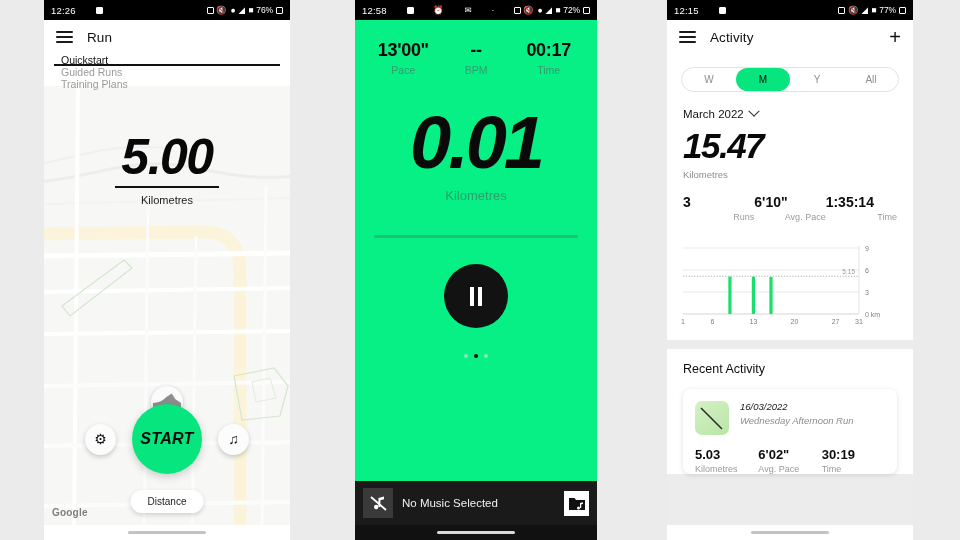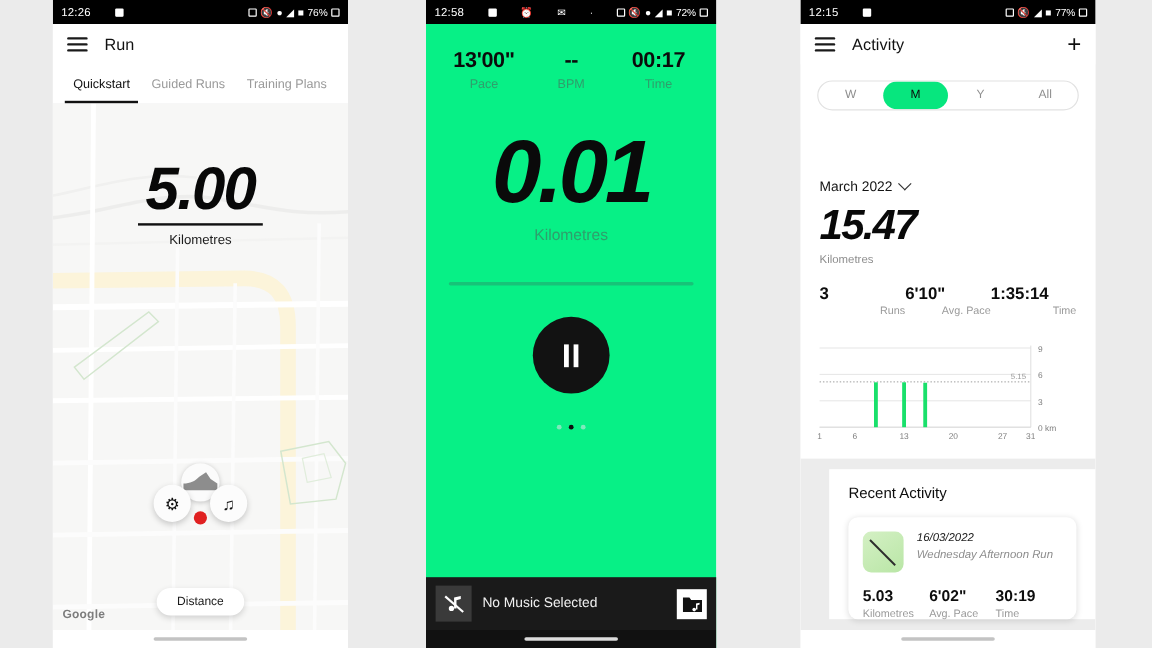--- a/index.html
+++ b/index.html
@@ -35,21 +35,21 @@
   .appbar {
     height:34px; background:#fff; display:flex; align-items:center;
     padding:0 12px; gap:14px; position:relative; z-index:30;
   }
   .hamburger { width:17px; height:12px; display:flex; flex-direction:column; justify-content:space-between; cursor:pointer; }
   .hamburger i { display:block; height:1.6px; background:#1a1a1a; border-radius:1px; }
   .appbar-title { font-size:13.5px; color:#111; letter-spacing:.1px; }
   .plus-btn { margin-left:auto; font-size:20px; line-height:1; color:#111; font-weight:300; }
 
   
-  .tabs { display:flex; height:32px; background:#fff; padding:0 8px; position:relative; z-index:30; }
+  .tabs { display:flex; height:32px; background:#fff; padding:0 8px; position:relative; z-index:30;flex-direction:column; }
   .tab { flex:0 0 auto; padding:0 9px; display:flex; align-items:center; font-size:10.5px; color:#9a9a9a; position:relative; }
   .tab.active { color:#111; }
   .tab.active::after {
     content:""; position:absolute; left:2px; right:2px; bottom:0; height:2.4px; background:#111;
   }
 
   
   .map { position:relative; flex:1; background:#f4f4f2; overflow:hidden; }
   #phone1 .body { position:absolute; top:86px; left:0; right:0; bottom:0; display:flex; flex-direction:column; }
   .map svg { position:absolute; inset:0; width:100%; height:100%; }
@@ -132,35 +132,35 @@
 
   
   #phone3 .body { position:absolute; top:54px; left:0; right:0; bottom:0; background:#ececec; overflow:hidden; }
   .card { background:#fff; }
   .seg-wrap { padding:13px 14px 16px 14px; background:#fff; }
   .segmented {
     display:flex; border:1px solid #e2e2e2; border-radius:15px; height:25px; overflow:hidden; background:#fff;
   }
   .seg { flex:1; display:flex; align-items:center; justify-content:center; font-size:10px; color:#8e8e8e; }
   .seg.on { background:#07E67E; color:#0b0b0b; border-radius:15px; }
-  .sum { padding:0 16px 14px 16px; background:#fff;margin-top:42px; }
+  .sum { padding:0 16px 14px 16px; background:#fff; }
   .month-row { display:flex; align-items:center; gap:6px; font-size:11.5px; color:#141414; }
   .chev { width:8px; height:8px; border-right:1.6px solid #333; border-bottom:1.6px solid #333; transform:rotate(45deg) translate(-2px,-2px); }
   .sum-num { margin-top:8px; font-size:35px; font-weight:bold; font-style:italic; color:#090909; letter-spacing:-1.5px; line-height:1; }
   .sum-unit { margin-top:6px; font-size:9.5px; color:#8d8d8d; }
   .tri { display:flex; margin-top:14px; }
   .tri-c { flex:1; }
   .tri-v { font-size:14px; font-weight:bold; color:#0d0d0d; }
   .tri-l { margin-top:2px; font-size:9px; color:#9a9a9a;text-align:right; }
 
   .chart-wrap { background:#fff; padding:4px 10px 8px 10px; }
   .chart { position:relative; height:92px; }
   .chart svg { width:100%; height:100%; display:block; }
 
-  .recent { margin-top:9px; background:#fff; padding:13px 16px 0 16px;margin-left:24px; }
+  .recent { margin-top:9px; background:#fff; padding:13px 16px 0 16px; }
   .recent-title { font-size:12.5px; color:#0d0d0d; }
   .act-card {
     margin-top:13px; background:#fff; border-radius:8px;
     box-shadow:0 1px 5px rgba(0,0,0,.13); padding:12px 12px 0 12px;
   }
   .act-head { display:flex; gap:11px; align-items:flex-start;font-style:italic; }
   .act-thumb { width:34px; height:34px; border-radius:7px; background:linear-gradient(145deg,#d4f0c4,#b9e6a6); flex:0 0 auto; position:relative; overflow:hidden; }
   .act-date { font-size:9.5px; color:#1a1a1a; }
   .act-name { margin-top:3px; font-size:9.5px; color:#8d8d8d; }
   .act-stats { display:flex; margin-top:12px; }
@@ -237,20 +237,21 @@
 
         <div class="shoe-badge">
           <svg width="17" height="11" viewBox="0 0 17 11">
             <path d="M1 9 L1 6 C4 6 6 5 8 3 L11 1 L13 4 L16 6 L16 9 Z" fill="#8d8d8d"></path>
           </svg>
         </div>
         <div class="red-dot"></div>
 
         <div class="ctrl-row">
           <div class="circ-btn">⚙</div>
+          <div class="start-btn">START</div>
           <div class="circ-btn">♫</div>
         </div>
 
         <div class="pill">Distance</div>
         <div class="gmaps-logo">Google</div>
       </div>
     </div>
 
     <div class="home-ind">
         <i></i>

